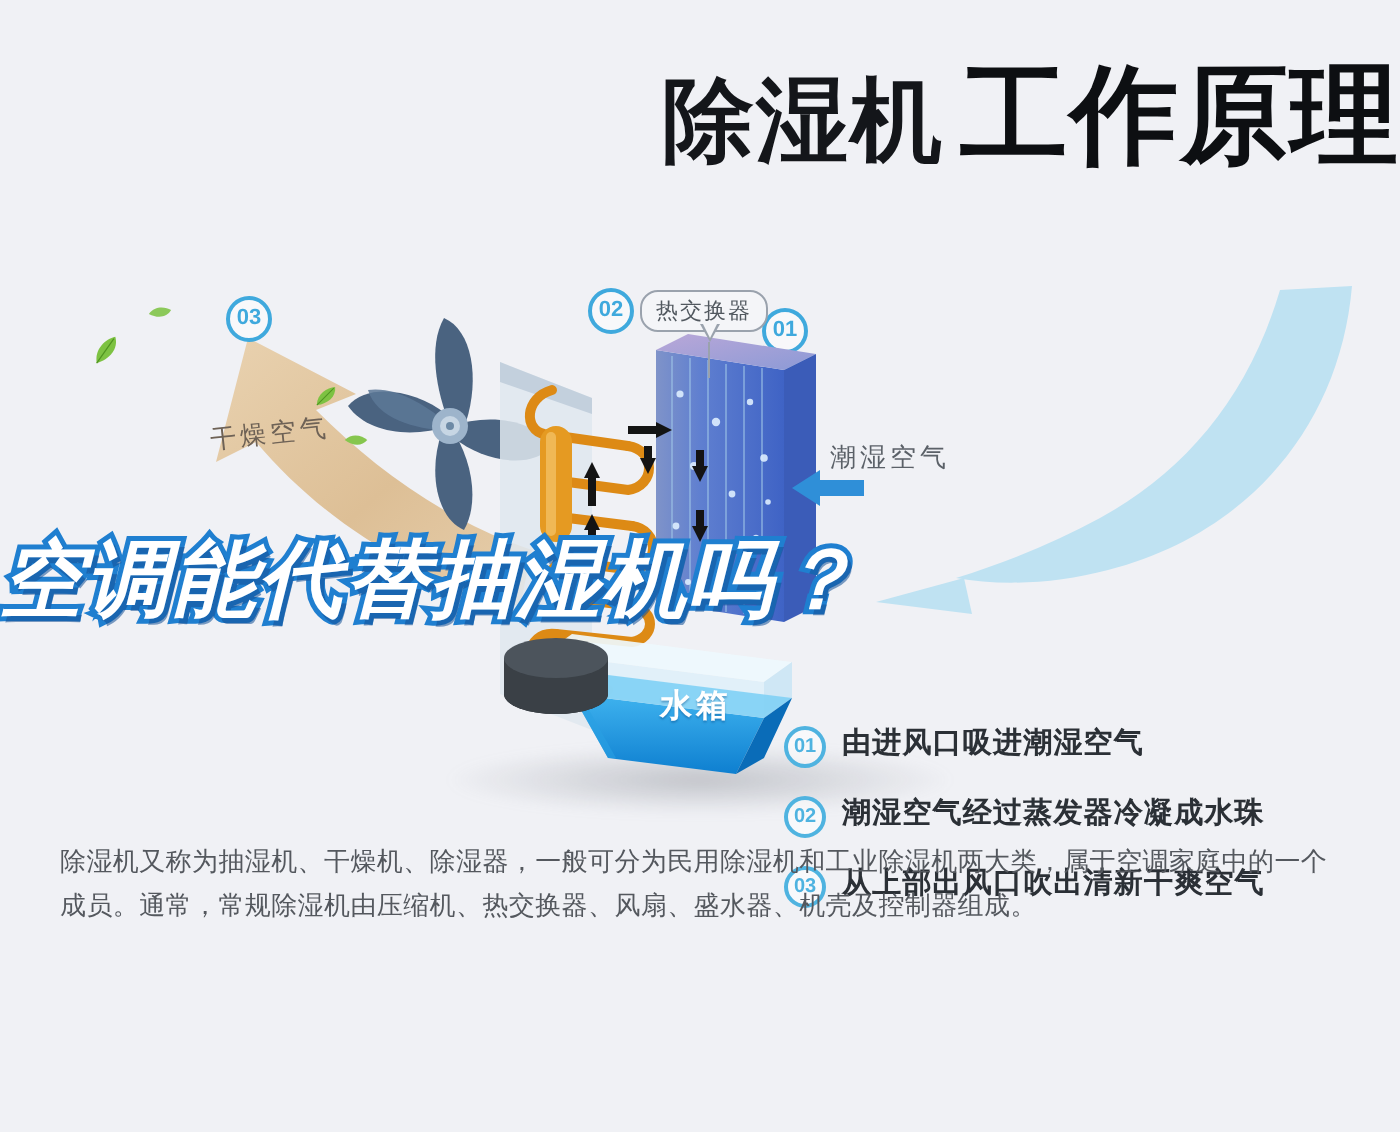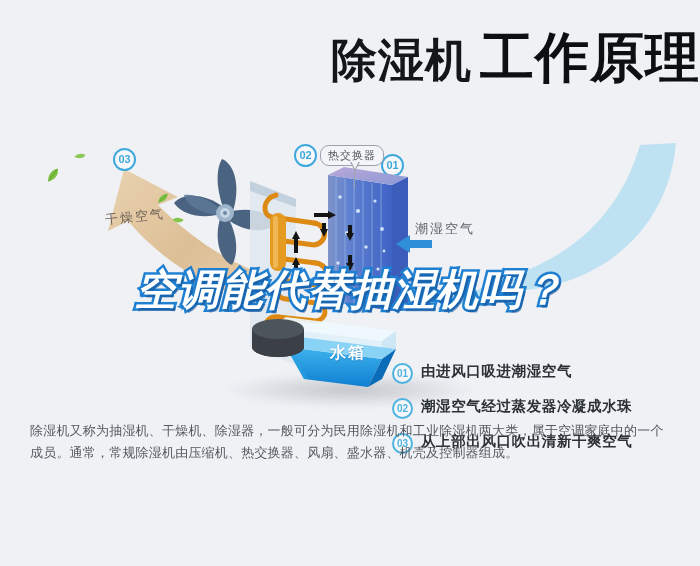--- a/index.html
+++ b/index.html
@@ -119,21 +119,21 @@
     font-size:10px; font-weight:bold; line-height:17px; text-align:center;
     background:rgba(255,255,255,.55);
   }
   .bullet .btext {
     position:absolute; left:29px; top:2px;
     font-size:14.5px; color:#2b3036; letter-spacing:.6px; white-space:nowrap;font-weight:bold;
   }
 
   
   .overlay {
-    position:absolute; left:0; top:262px; width:700px; text-align:center;
+    position:absolute; left:0; top:262px; width:700px; 
     pointer-events:none;
   }
   .overlay-text {
     display:inline-block;
     font-size:42px; font-weight:bold; font-style:italic;
     color:#ffffff; letter-spacing:1px;
     -webkit-text-stroke:5px #1f7fd0;
     paint-order:stroke fill;
     text-shadow:
        0 0 0 #1f7fd0,

